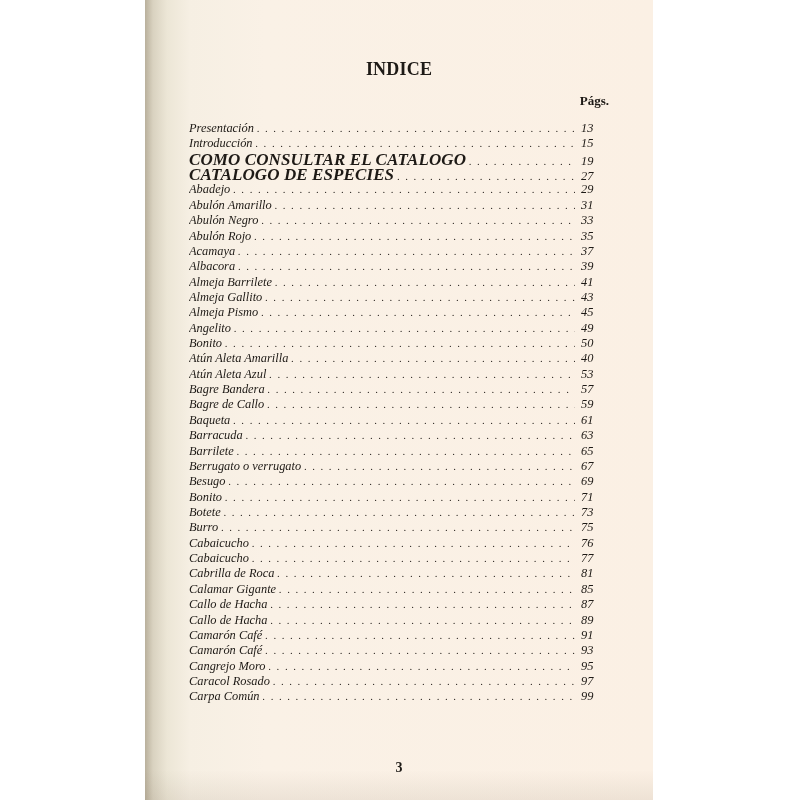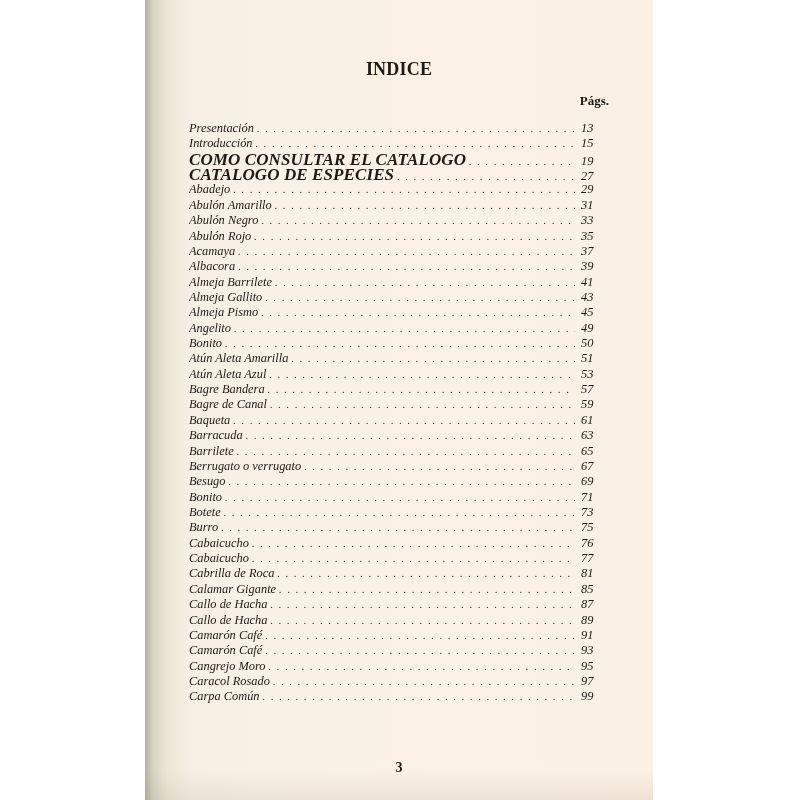--- a/index.html
+++ b/index.html
@@ -125,34 +125,34 @@
         <span class="pg">49</span>
       </li>
       <li class="">
         <span class="lbl">Bonito</span>
         <span class="dots"></span>
         <span class="pg">50</span>
       </li>
       <li class="">
         <span class="lbl">Atún Aleta Amarilla</span>
         <span class="dots"></span>
-        <span class="pg">51</span>
+        <span class="pg">40</span>
       </li>
       <li class="">
         <span class="lbl">Atún Aleta Azul</span>
         <span class="dots"></span>
         <span class="pg">53</span>
       </li>
       <li class="">
         <span class="lbl">Bagre Bandera</span>
         <span class="dots"></span>
         <span class="pg">57</span>
       </li>
       <li class="">
-        <span class="lbl">Bagre de Canal</span>
+        <span class="lbl">Bagre de Callo</span>
         <span class="dots"></span>
         <span class="pg">59</span>
       </li>
       <li class="">
         <span class="lbl">Baqueta</span>
         <span class="dots"></span>
         <span class="pg">61</span>
       </li>
       <li class="">
         <span class="lbl">Barracuda</span>

